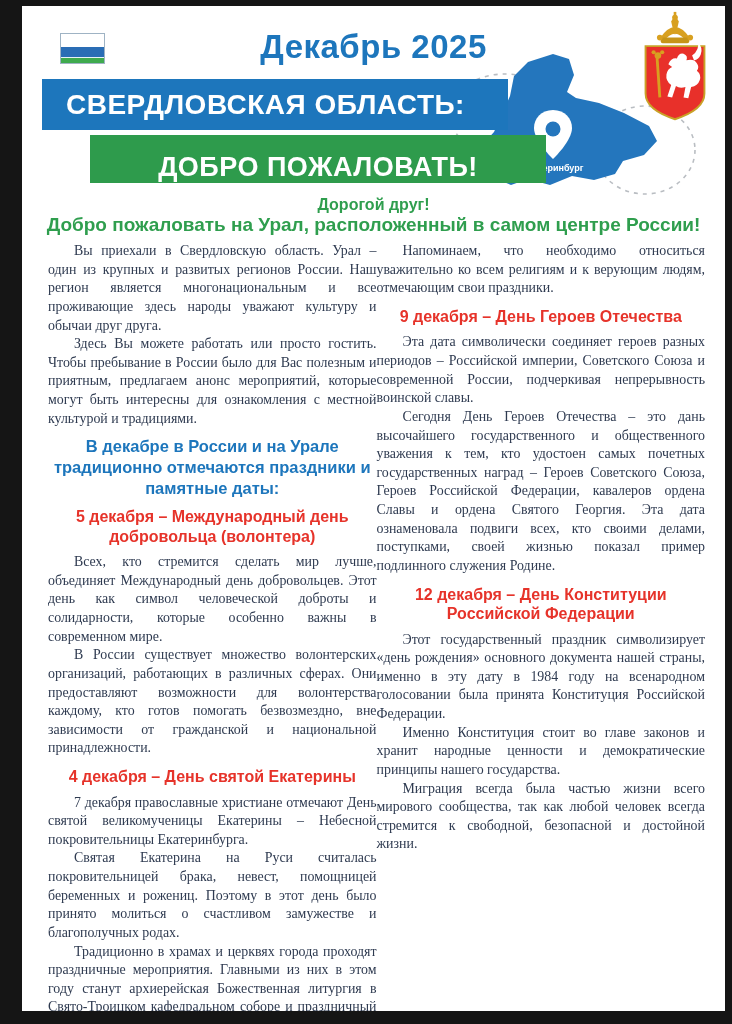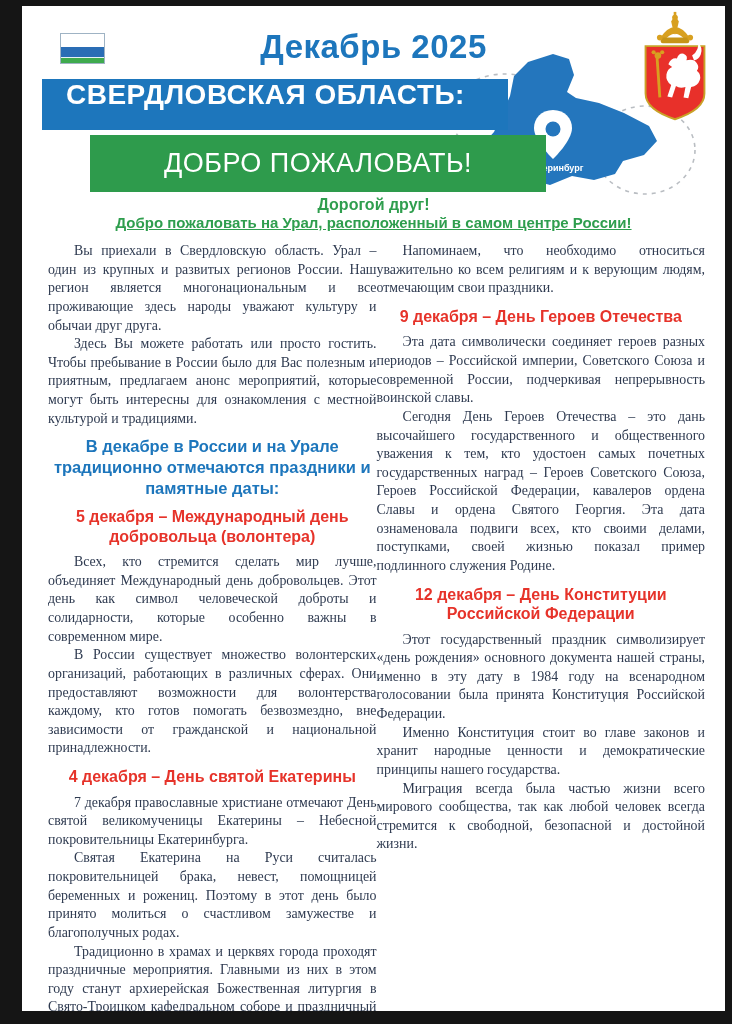--- a/index.html
+++ b/index.html
@@ -24,29 +24,29 @@
   .flag .s-green{flex:1;background:#3faa4e;}
 
   .month-title{position:absolute;left:0;right:0;top:22px;text-align:center;
         color:var(--blue);font-size:33px;font-weight:800;letter-spacing:.5px;}
 
   .coa{position:absolute;right:12px;top:3px;width:76px;height:116px;z-index:6;}
 
   .map-wrap{position:absolute;right:26px;top:46px;width:246px;height:152px;z-index:2;}
 
   .banner-blue{position:absolute;left:20px;top:73px;width:466px;height:51px;background:var(--blue);
-        color:#fff;display:flex;padding-left:24px;font-size:28px;font-weight:800;
+        color:#fff;display:flex;align-items:center;padding-left:24px;font-size:28px;font-weight:800;
         letter-spacing:.5px;z-index:3;}
-  .banner-green{position:absolute;left:68px;top:129px;width:456px;height:57px;background:var(--green);
-        color:#fff;display:flex;align-items:center;justify-content:center;font-size:27px;font-weight:400;
+  .banner-green{position:absolute;left:68px;top:129px;width:456px;height:48px;background:var(--green);
+        color:#fff;display:flex;align-items:flex-end;justify-content:center;font-size:27px;font-weight:700;
         letter-spacing:.5px;z-index:3;}
 
   .greeting{position:absolute;left:0;right:0;top:189px;text-align:center;z-index:4;color:var(--green-text);}
   .greeting .g1{font-size:16px;font-weight:800;line-height:1.2;}
-  .greeting .g2{font-size:15px;font-weight:800;line-height:1.15;text-decoration:underline;}
+  .greeting .g2{font-size:19px;font-weight:800;line-height:1.15;}
 
   
   .columns{position:absolute;left:26px;right:20px;top:236px;bottom:6px;display:flex;}
   .col{flex:1 1 0;min-width:0;}
 
   .body-p{font-family:"Liberation Serif",serif;font-size:13.9px;line-height:1.34;color:var(--body);
         text-align:justify;text-indent:26px;}
   .h-red{color:var(--red);font-weight:800;font-size:16px;line-height:1.22;text-align:center;
         margin:9px 6px 7px;}
   .h-blue{color:var(--blue);font-weight:800;font-size:16.5px;line-height:1.25;text-align:center;

